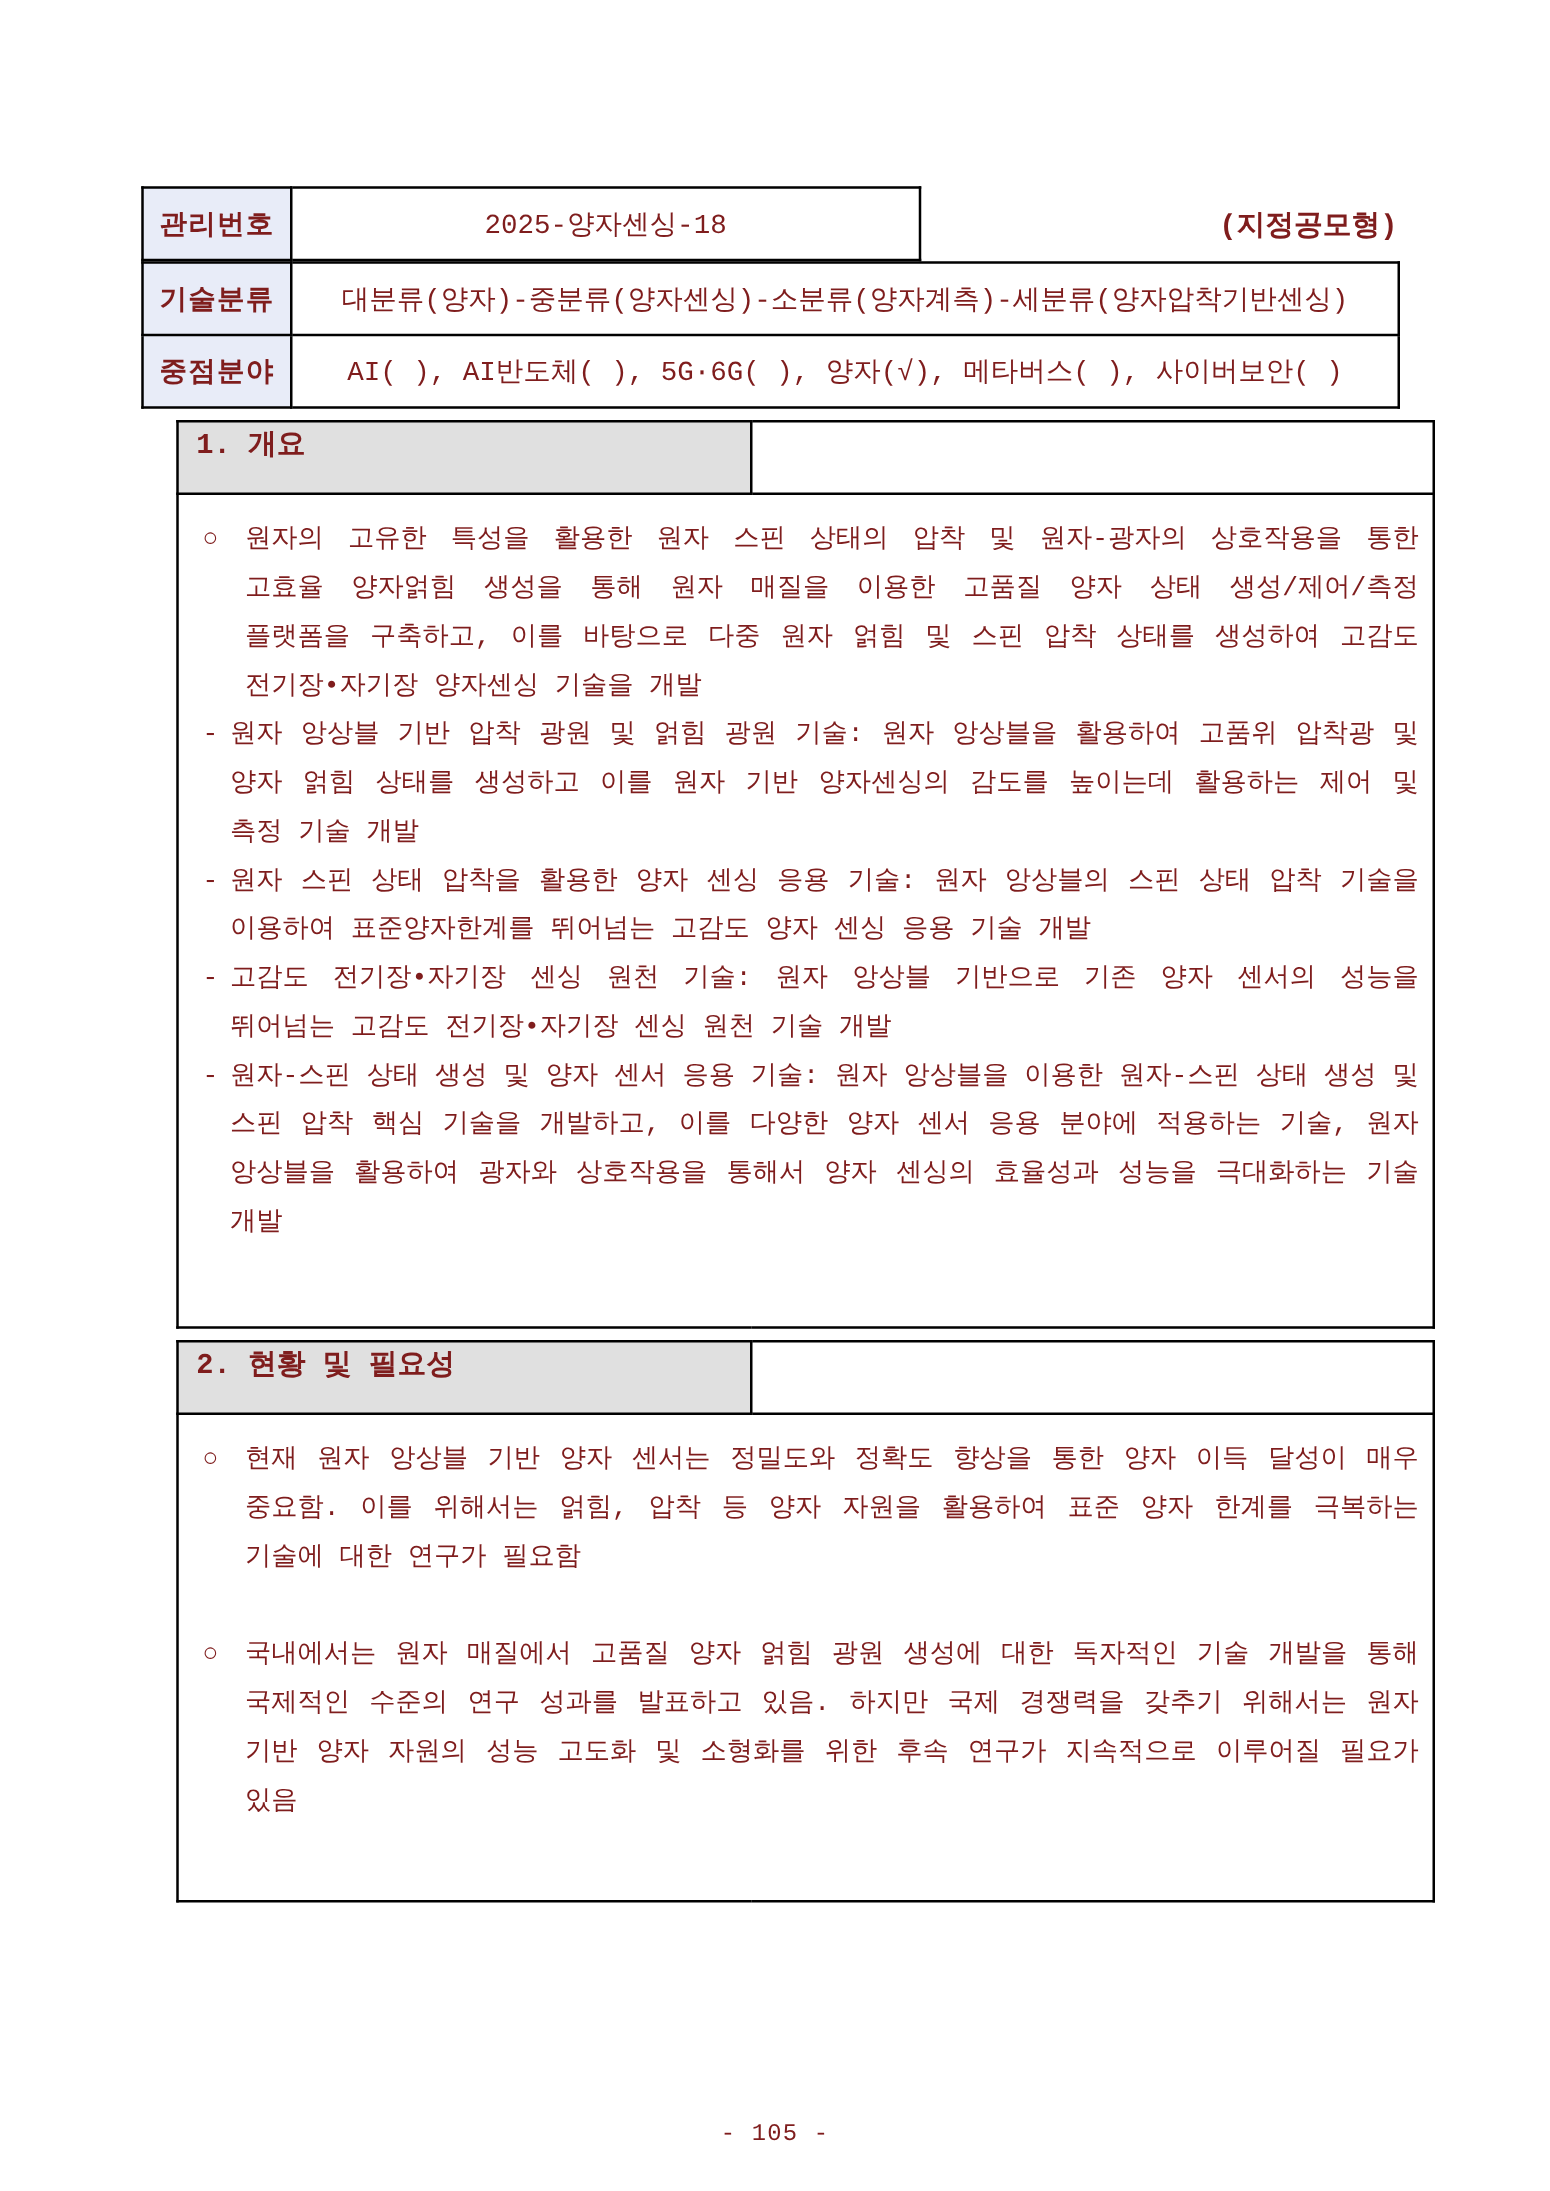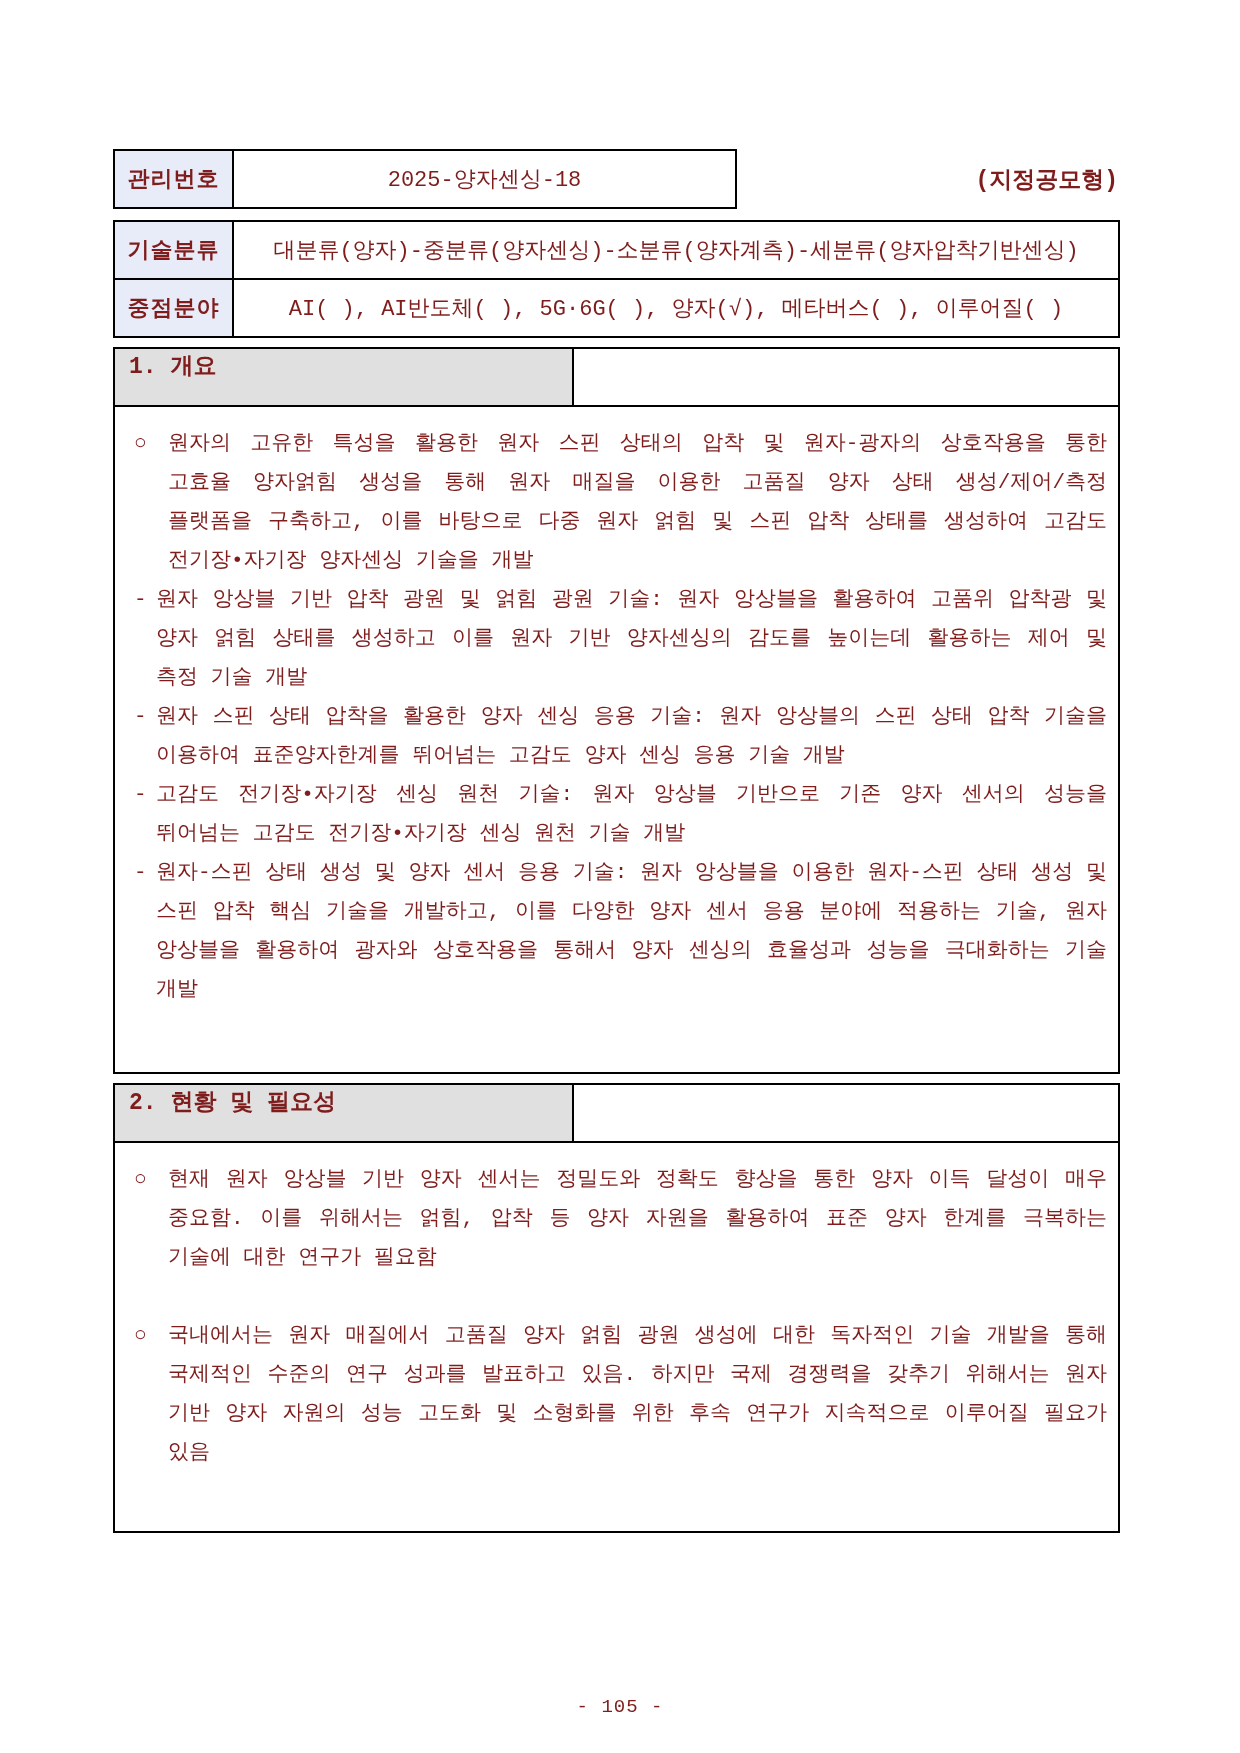--- a/index.html
+++ b/index.html
@@ -16,21 +16,21 @@
     position: absolute;
     left: 113px;
     top: 149px;
     width: 1007px;
   }
 
   
   .top-row { display: flex; width: 1007px; }
   table.meta { border-collapse: collapse; }
   table.top-table { width: 624px; }
-  table.main-table { width: 1007px; margin-top: 11px; }
+  table.main-table { width: 1007px; margin-top: 0; }
   table.meta td { border: 2px solid #000; height: 54px; vertical-align: middle; }
   td.label-cell {
     width: 115px;
     background: #e8ecf8;
     font-weight: bold;
     text-align: center;
     font-size: 22px;
     letter-spacing: 1px;
   }
   td.value-cell {
@@ -46,21 +46,21 @@
   }
   .note {
     margin-left: auto;
     align-self: center;
     font-weight: bold;
     font-size: 23px;
     padding-right: 2px;
   }
 
   
-  table.section { border-collapse: collapse; width: 1007px; margin-top: 9px; }
+  table.section { border-collapse: collapse; width: 1007px; margin-top: 9px; margin-left: 28px; }
   table.section td { border: 2px solid #000; vertical-align: top; }
   td.sec-title {
     width: 442px;
     background: #e0e0e0;
     font-weight: bold;
     font-size: 23px;
     height: 54px;
     vertical-align: middle;
     padding-left: 14px;
   }
@@ -115,21 +115,21 @@
     </div>
 
     <table class="meta main-table">
       <tbody>
           <tr>
         <td class="label-cell">기술분류</td>
         <td class="value-cell">대분류(양자)-중분류(양자센싱)-소분류(양자계측)-세분류(양자압착기반센싱)</td>
       </tr>
       <tr>
         <td class="label-cell">중점분야</td>
-        <td class="value-cell">AI( ), AI반도체( ), 5G·6G( ), 양자(√), 메타버스( ), 이루어질( )</td>
+        <td class="value-cell">AI( ), AI반도체( ), 5G·6G( ), 양자(√), 메타버스( ), 사이버보안( )</td>
       </tr>
     </tbody>
       </table>
 
     <table class="section">
       <tbody>
           <tr>
         <td class="sec-title">1. 개요</td>
         <td class="sec-spacer"></td>
       </tr>

